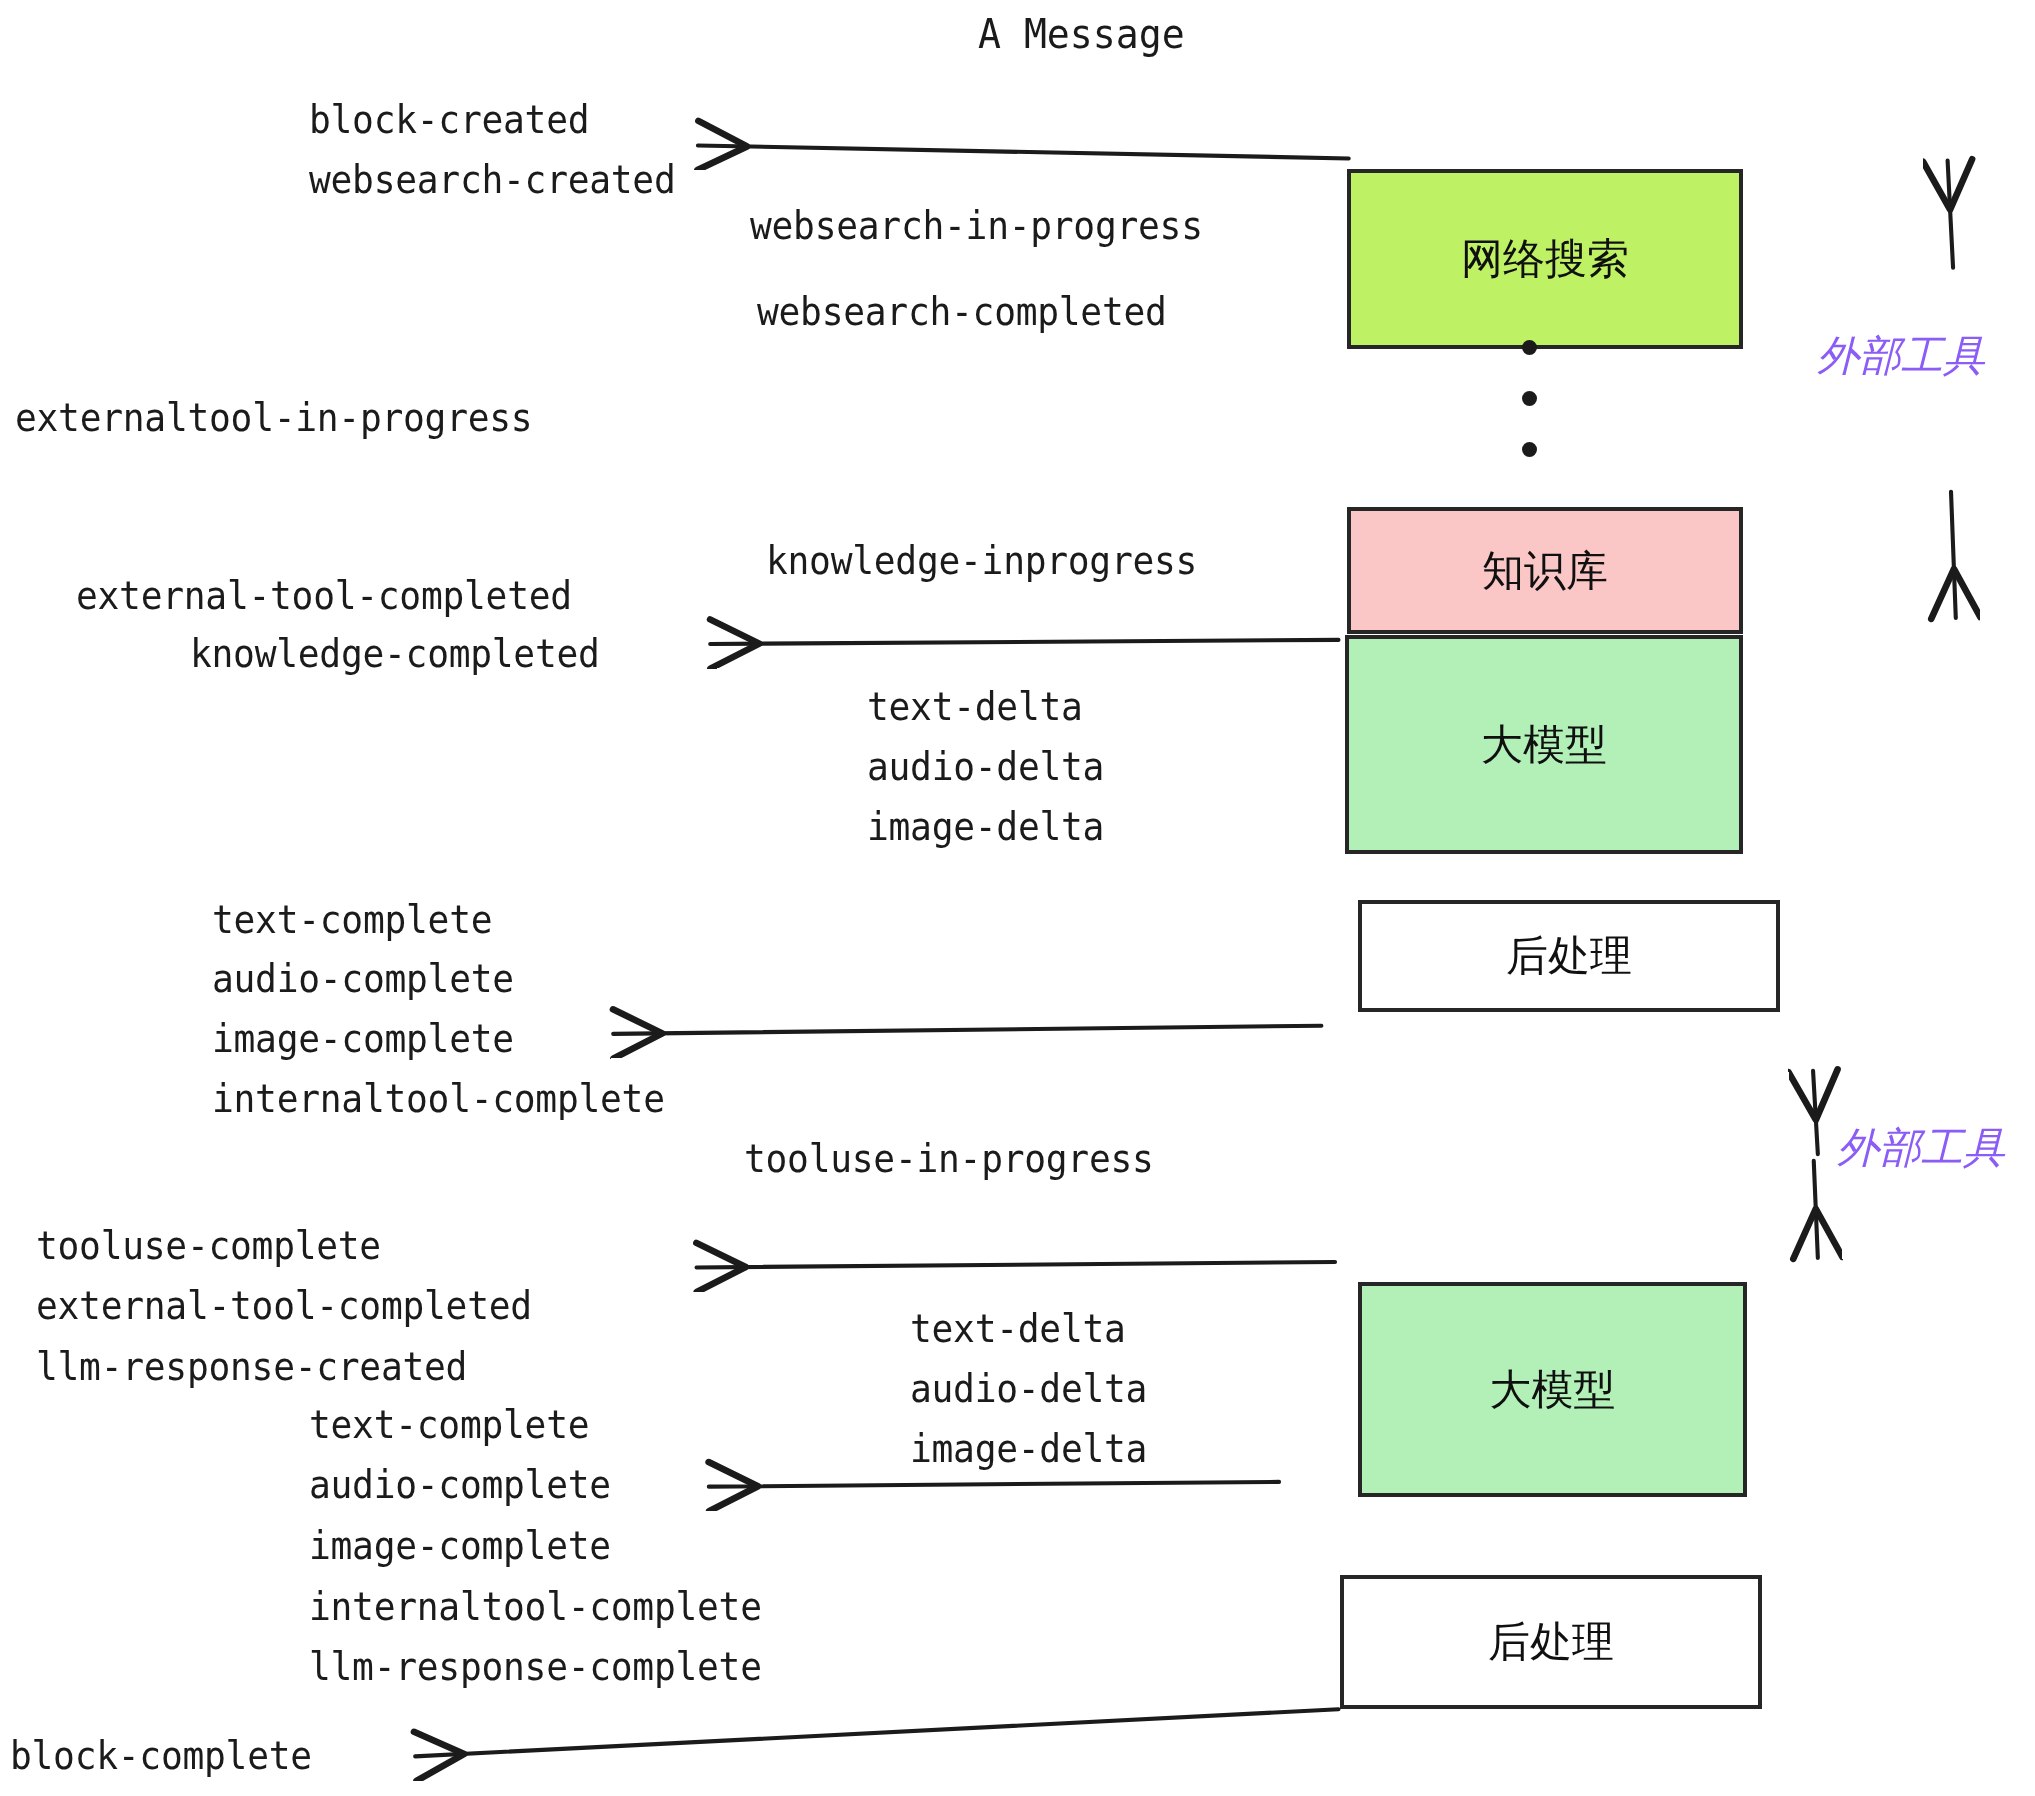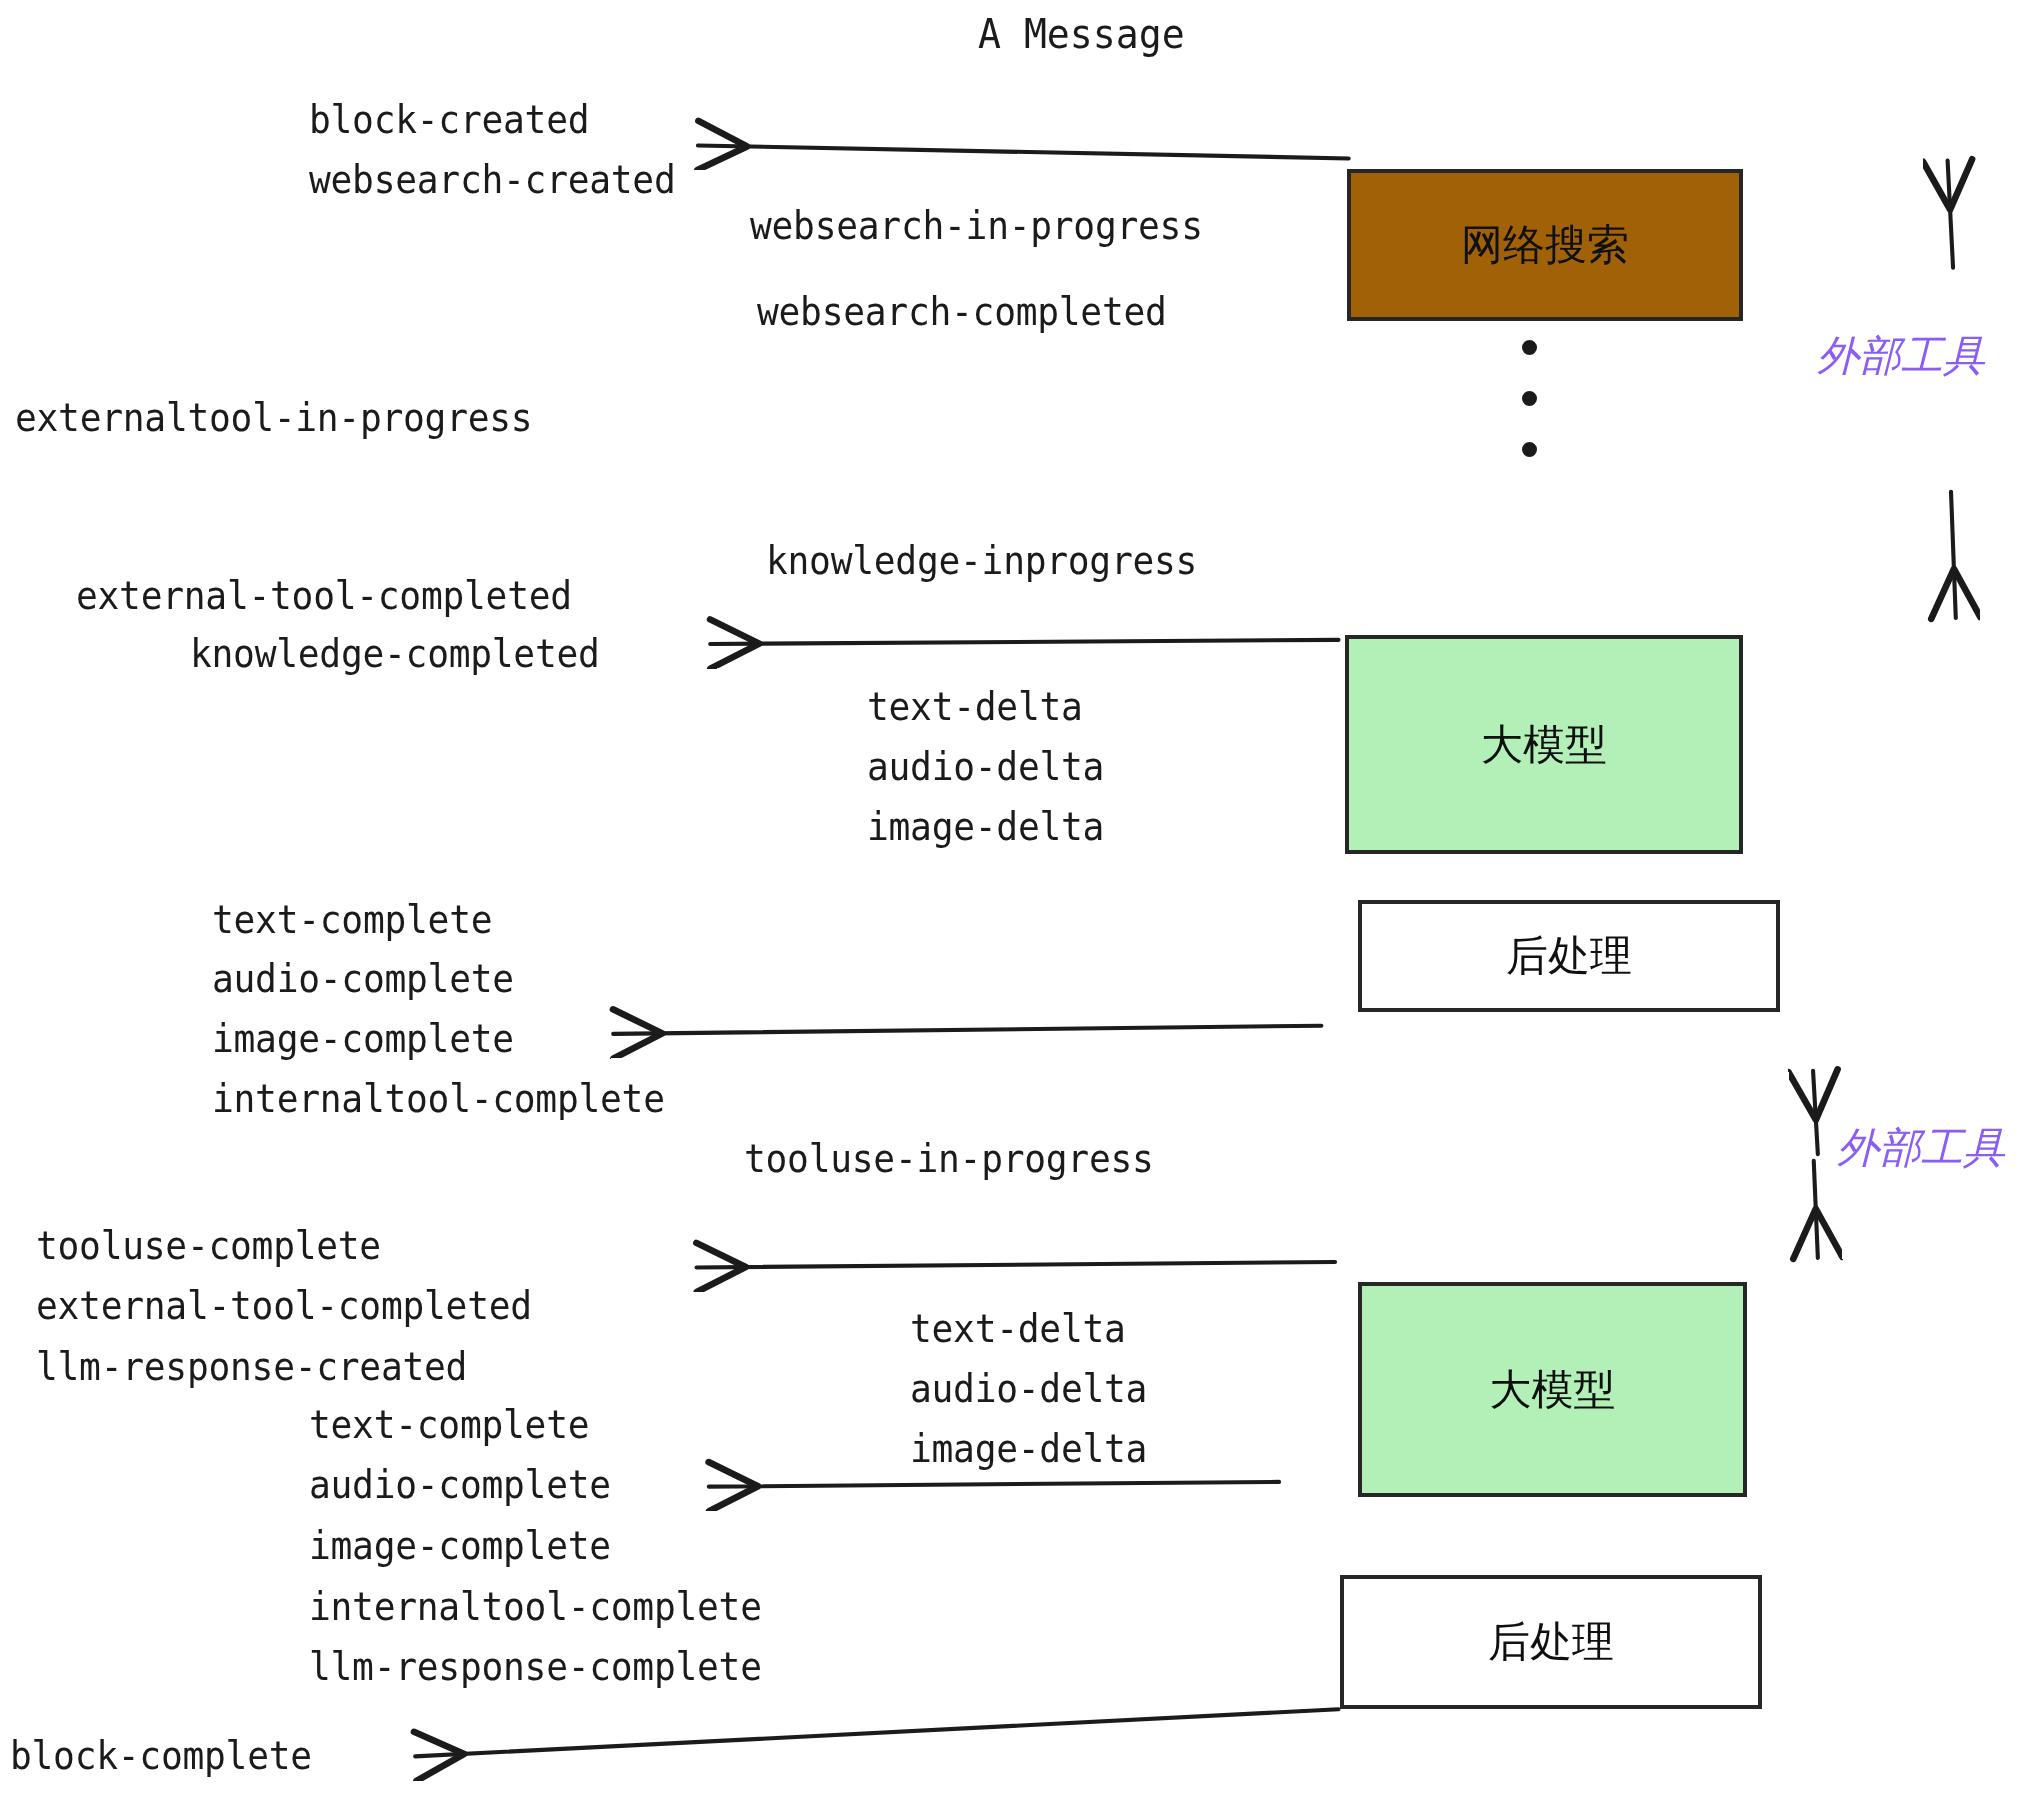--- a/index.html
+++ b/index.html
@@ -141,30 +141,33 @@
   <div class="lbl" style="left:910px; top:1429px;">image-delta</div>
 
   <div class="lbl" style="left:309px; top:1405px;">text-complete</div>
   <div class="lbl" style="left:309px; top:1465px;">audio-complete</div>
   <div class="lbl" style="left:309px; top:1526px;">image-complete</div>
   <div class="lbl" style="left:309px; top:1587px;">internaltool-complete</div>
   <div class="lbl" style="left:309px; top:1647px;">llm-response-complete</div>
 
   <div class="lbl" style="left:9.6px; top:1736px;">block-complete</div>
 
-  <div class="box" style="left:1347px; top:169px; width:396px; height:152px; background:#a16207;text-align:center;">
+  <div class="box" style="left:1347px; top:169px; width:396px; height:180px; background:#bef264;text-align:center;">
     <span class="boxtext">网络搜索</span>
   </div>
 
   <div class="dots" style="left:1521px; top:340px; width:16.4px; height:117px;">
     <span></span>
     <span></span>
     <span></span>
   </div>
 
+  <div class="box" style="left:1347px; top:507px; width:396px; height:127px; background:#FBC6C6;">
+    <span class="boxtext">知识库</span>
+  </div>
 
   <div class="box" style="left:1345px; top:635px; width:398px; height:219px; background:#B2F0B8;">
     <span class="boxtext">大模型</span>
   </div>
 
   <div class="box" style="left:1358px; top:900px; width:422px; height:112px; background:#FFFFFF;">
     <span class="boxtext">后处理</span>
   </div>
 
 

